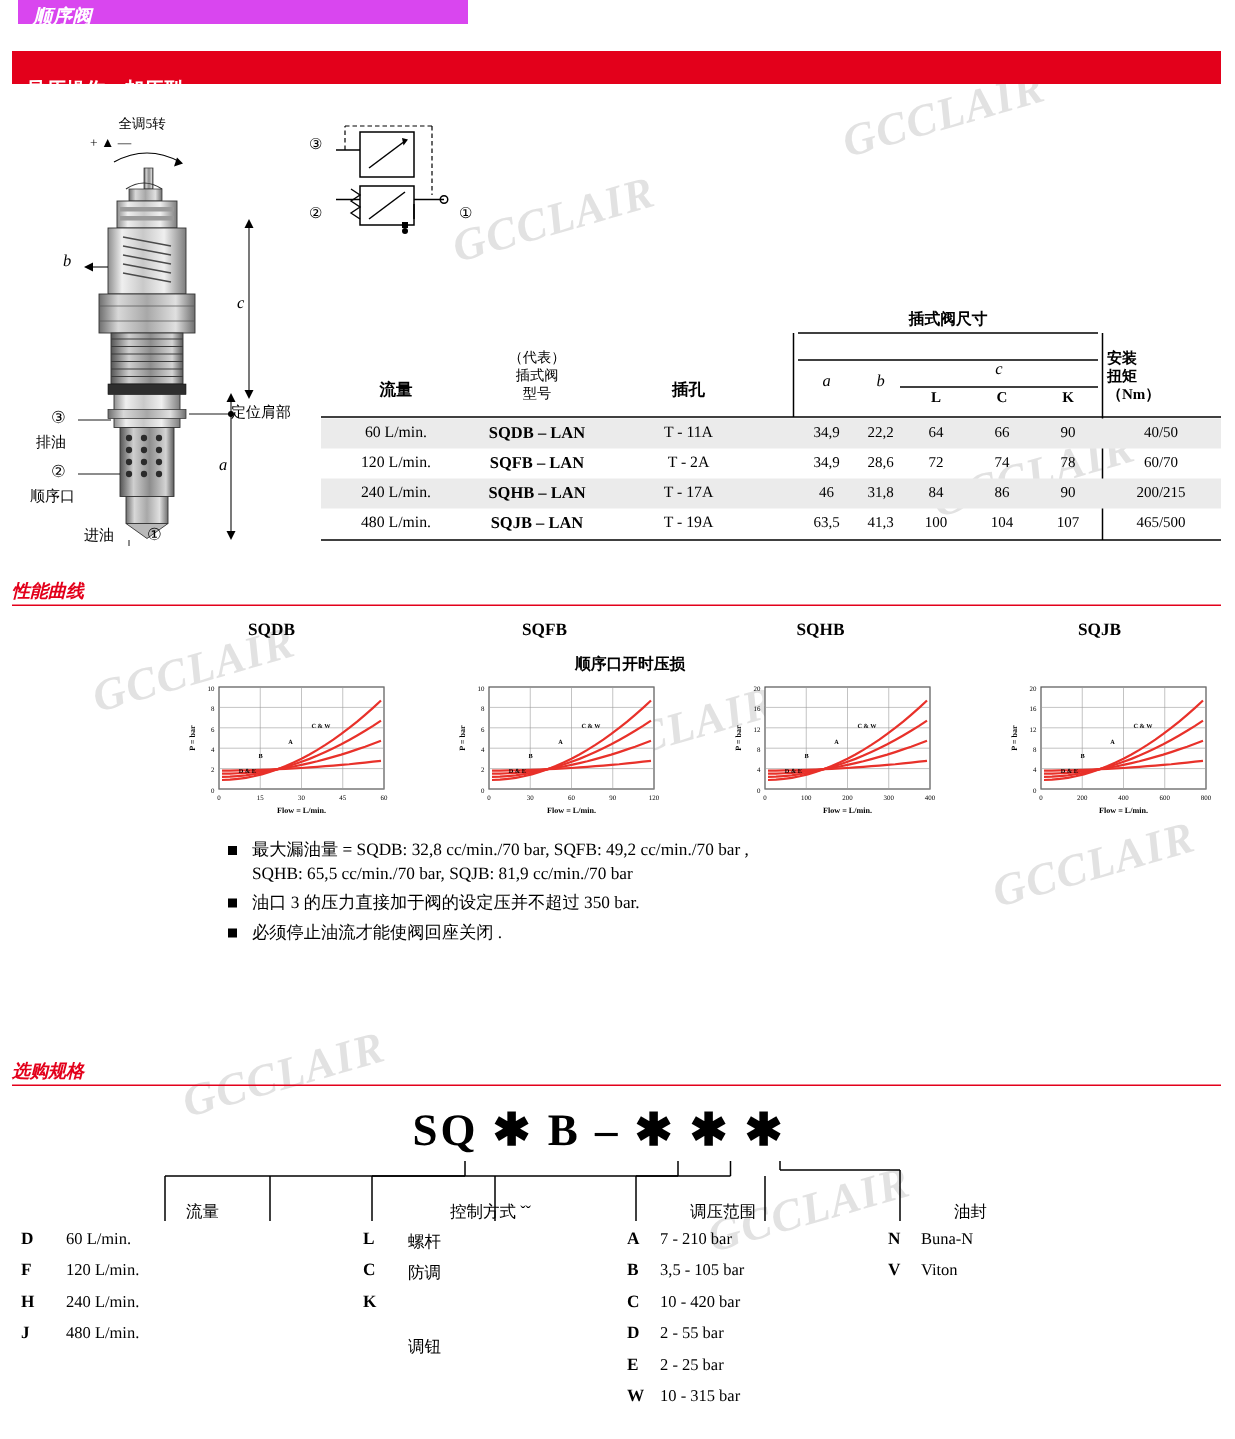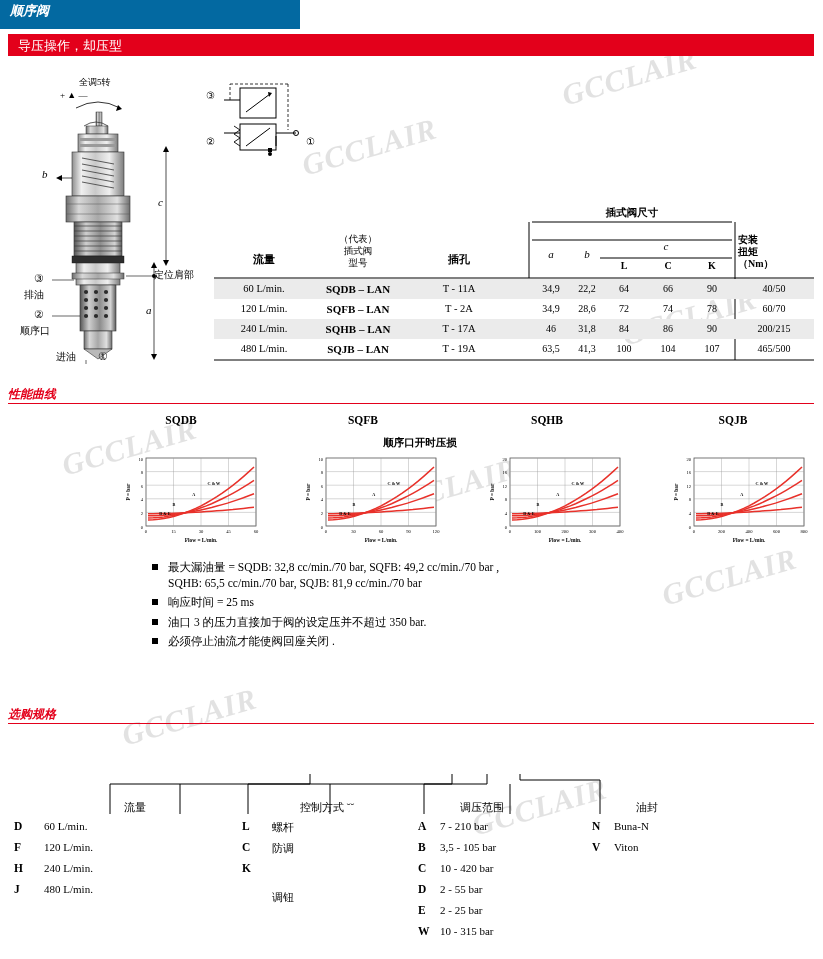--- a/index.html
+++ b/index.html
@@ -8,35 +8,35 @@
     background: #ffffff;
     font-family: "Liberation Serif", serif;
     color: #000;
     position: relative;
     overflow: hidden;
   }
   .page { position: relative; width: 823px; height: 959px; }
 
   
   .top-title {
-    position: absolute; left: 0; top: 0; width: 300px; height: 29px;
-    background: #0369a1;
+    position: absolute; left: 12px; top: 0; width: 300px; height: 16px;
+    background: #d946ef;
   }
   .top-title span {
     display: block; color: #fff; font-weight: bold; font-style: italic;
     font-size: 13px; padding: 2px 0 0 10px;
     font-family: "Liberation Sans", sans-serif;
   }
   .subtitle-bar {
     position: absolute; left: 8px; top: 34px; width: 806px; height: 22px;
     background: #e3001b;
   }
   .subtitle-bar span {
-    display:block; color:#fff; font-weight:normal; font-size:13px;
-    padding: 3px 0 0 10px;
+    display:block; color:#fff; font-weight:bold; font-size:13px;
+    padding: 17px 0 0 10px;
     font-family: "Liberation Sans", sans-serif;
   }
 
   
   .wm {
     position: absolute;
     font-family: "Liberation Serif", serif;
     font-weight: bold; font-style: italic;
     color: rgba(150,150,150,0.28);
     font-size: 30px;
@@ -483,28 +483,36 @@
           <text x="52.4" y="53.599999999999994" font-size="4.2" font-weight="bold" font-family="Liberation Serif, serif">B</text>
           <text x="39.2" y="63.12" font-size="4.2" font-weight="bold" font-family="Liberation Serif, serif">D &amp; E</text>
         </svg></div>
     </div>
 
   <div class="bullets">
     <div class="li">
       <span>最大漏油量 = SQDB: 32,8 cc/min./70 bar, SQFB: 49,2 cc/min./70 bar ,</span><br>
       <span>SQHB: 65,5 cc/min./70 bar, SQJB: 81,9 cc/min./70 bar</span>
     </div>
-    <div class="li"><span>响应时间 = 25 ms</span></div>
     <div class="li"><span>油口 3 的压力直接加于阀的设定压并不超过 350 bar.</span></div>
     <div class="li"><span>必须停止油流才能使阀回座关闭 .</span></div>
   </div>
 
   <div class="sec-title" style="left:8px; top:706px;">选购规格</div>
   <div class="sec-rule" style="left:8px; top:723px; width:806px;"></div>
 
+  <div class="ordercode">
+    <span>SQ</span>
+    <span class="oc-star">✱</span>
+    <span>B</span>
+    <span>–</span>
+    <span class="oc-star">✱</span>
+    <span class="oc-star">✱</span>
+    <span class="oc-star">✱</span>
+  </div>
 
   <svg style="position:absolute; left:0; top:770px;" width="823" height="45">
 
     <line x1="310" y1="4" x2="310" y2="14" stroke="#000" stroke-width="1"></line>
     <line x1="110" y1="14" x2="310" y2="14" stroke="#000" stroke-width="1"></line>
     <line x1="110" y1="14" x2="110" y2="44" stroke="#000" stroke-width="1"></line>
     <line x1="180" y1="14" x2="180" y2="44" stroke="#000" stroke-width="1"></line>
 
     <line x1="452" y1="4" x2="452" y2="14" stroke="#000" stroke-width="1"></line>
     <line x1="248" y1="14" x2="452" y2="14" stroke="#000" stroke-width="1"></line>

